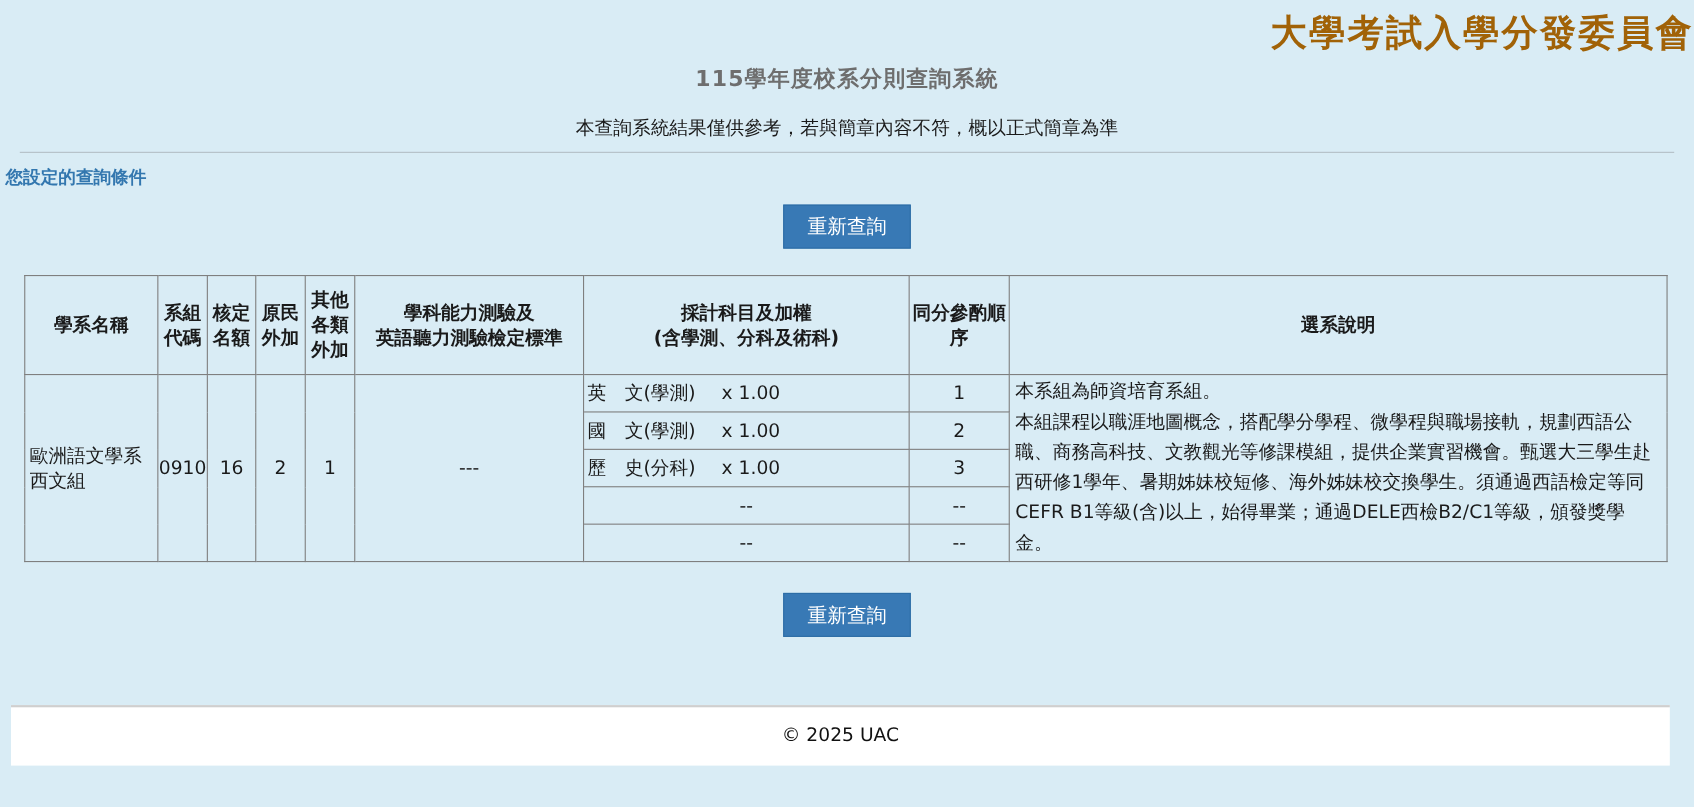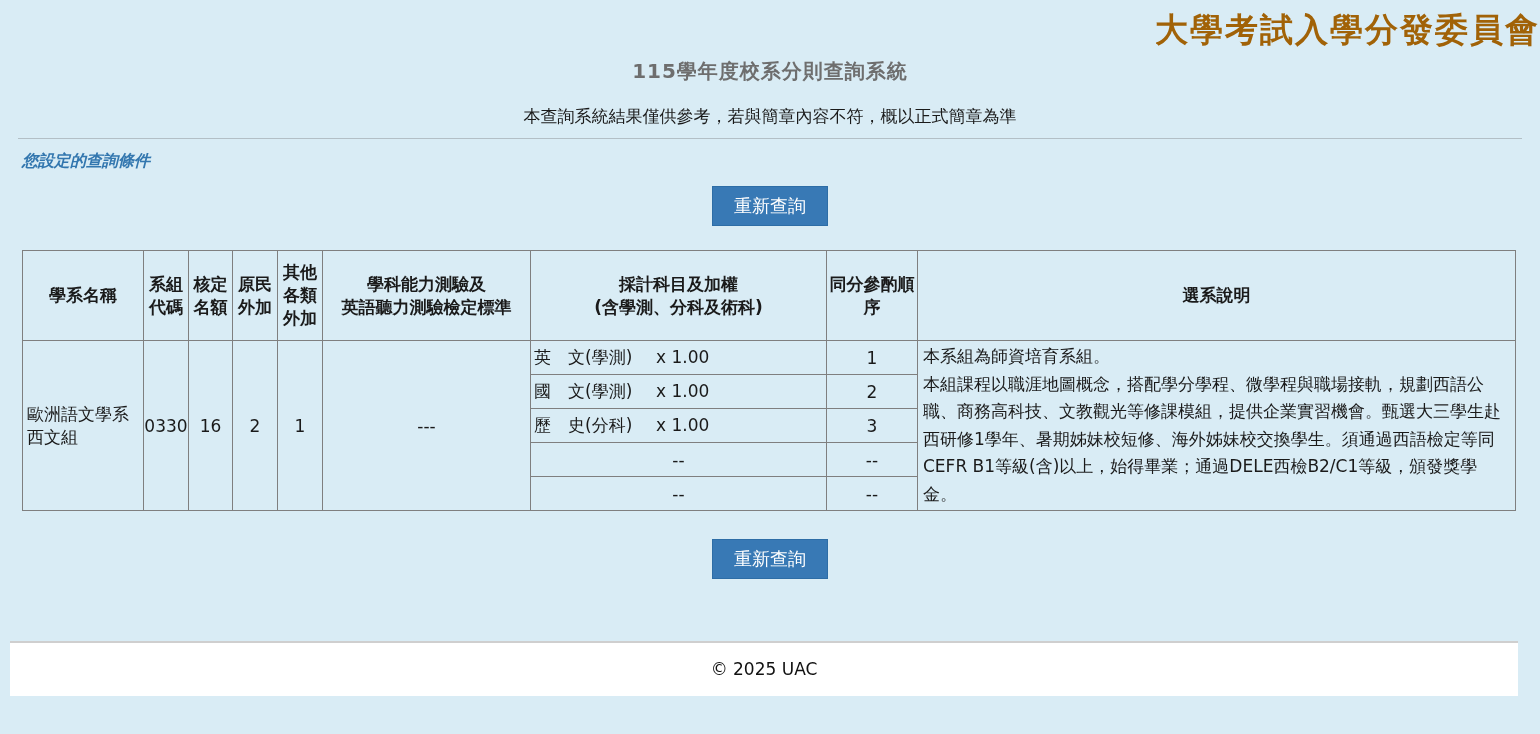--- a/index.html
+++ b/index.html
@@ -30,21 +30,21 @@
     margin-top: 20px;
     text-align: center;
     font-size: 17px;
     color: #1a1a1a;
   }
   hr.sep {
     border: none;
     border-top: 1px solid #b3bfc6;
     margin: 10px 18px 0 18px;
   }
-  .query-block { margin: 12px 22px 0 22px; font-style: italic; }
+  .query-block { margin: 12px 22px 0 5px; }
   .query-label {
     font-size: 16px;
     font-weight: bold;
     color: #3377af;
   }
   .query-value {
     margin-top: 6px;
     font-size: 18px;
     color: #111;
   }
@@ -147,21 +147,21 @@
 外加</th>
       <th>學科能力測驗及
 英語聽力測驗檢定標準</th>
       <th>採計科目及加權
 (含學測、分科及術科)</th>
       <th>同分參酌順序</th>
       <th>選系說明</th>
     </tr>
     <tr class="sub-row">
       <td class="dept-cell" rowspan="5">歐洲語文學系西文組</td>
-      <td class="num-cell" rowspan="5">0330</td>
+      <td class="num-cell" rowspan="5">0910</td>
       <td class="num-cell" rowspan="5">16</td>
       <td class="num-cell" rowspan="5">2</td>
       <td class="num-cell" rowspan="5">1</td>
       <td class="gsat-cell" rowspan="5">---</td>
       <td class="subj-cell"><span class="sname">英　文(學測)</span><span class="sweight">x 1.00</span></td>
       <td class="order-cell">1</td>
       <td class="desc-cell" rowspan="5">本系組為師資培育系組。
 本組課程以職涯地圖概念，搭配學分學程、微學程與職場接軌，規劃西語公職、商務高科技、文教觀光等修課模組，提供企業實習機會。甄選大三學生赴西研修1學年、暑期姊妹校短修、海外姊妹校交換學生。須通過西語檢定等同CEFR B1等級(含)以上，始得畢業；通過DELE西檢B2/C1等級，頒發獎學金。</td>
     </tr>
     <tr class="sub-row">

